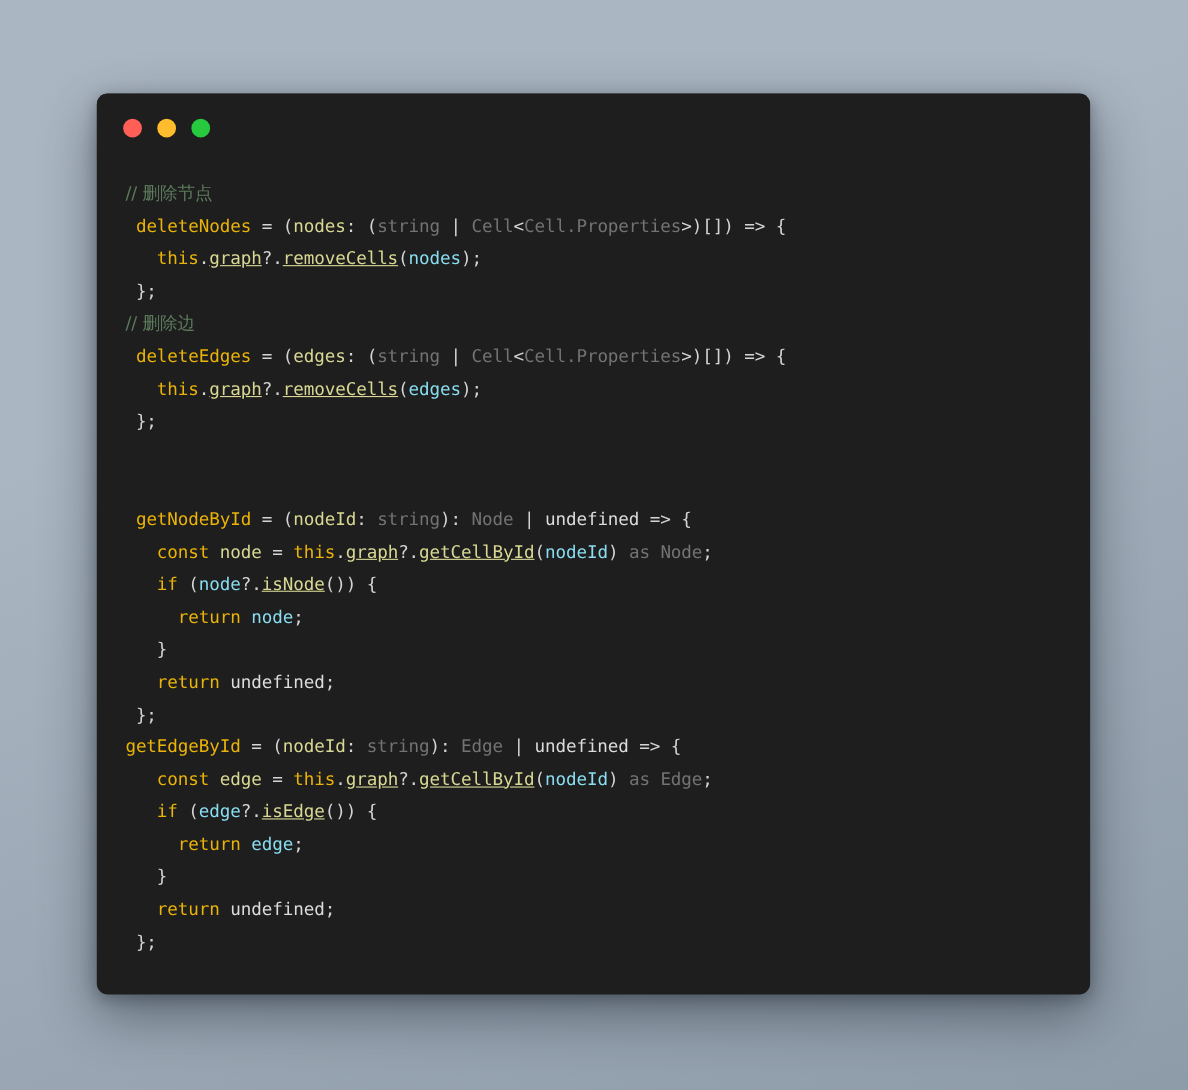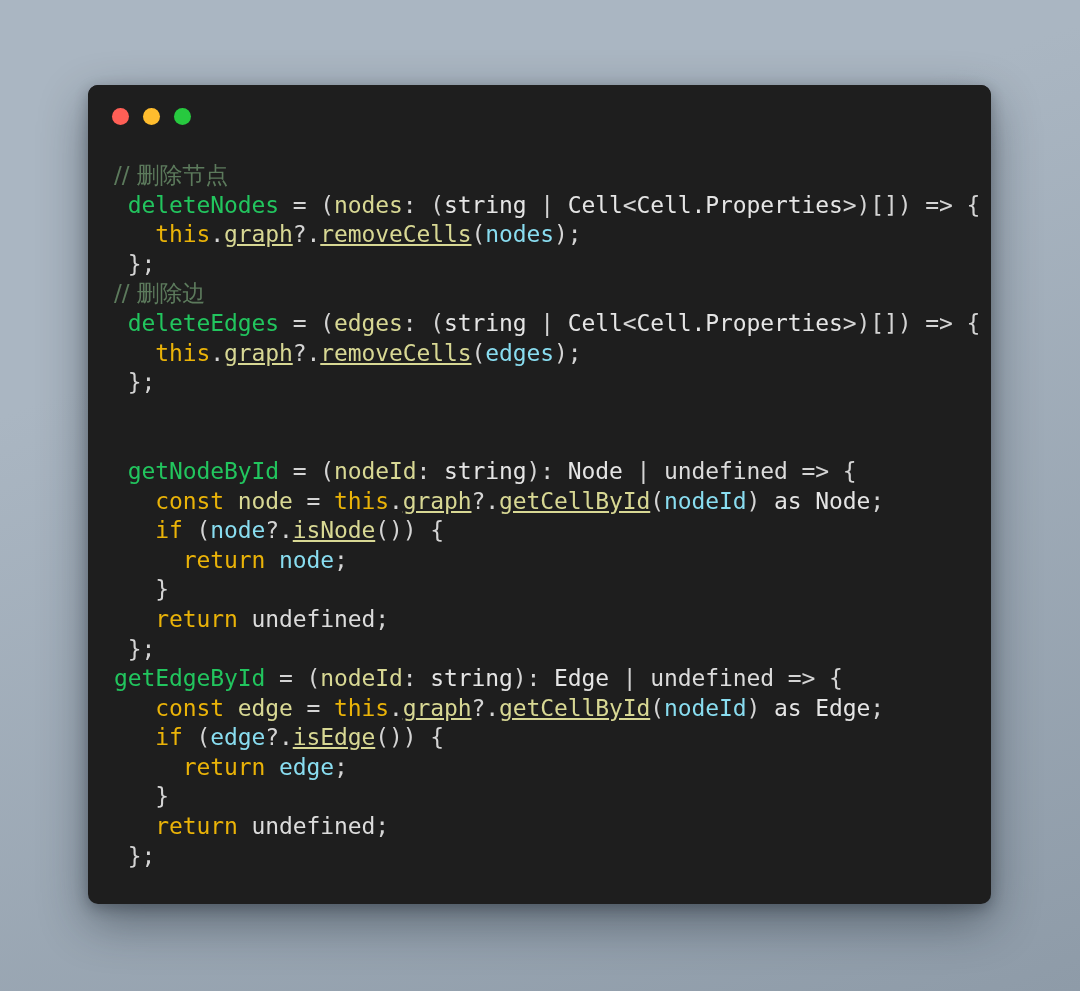--- a/index.html
+++ b/index.html
@@ -38,36 +38,36 @@
   }
   .dot {
     width: 17px; height: 17px;
     border-radius: 50%;
     margin-right: 14px;
     display: block;
   }
   #code {
     padding: 14px 0 0 0;
     font-family: "DejaVu Sans Mono", monospace;
-    font-size: 23px;
+    font-size: 16px;
     line-height: 29.6px;
     white-space: pre;
     color: #e6e6e6;
     letter-spacing: -0.1px;
   }
   .line {
     height: 29.6px;
     padding-left: 26px;
     white-space: pre;
   }
   .tok-comment   { color: #5c7a5c; }
   .tok-kw        { color: #eab308; }
-  .tok-fn        { color: #22c55e; }
+  .tok-fn        { color: #eab308; }
   .tok-param     { color: #d8d894; }
-  .tok-type      { color: #e5e5e5; text-align: right; }
+  .tok-type      { color: #737373; text-align: right; }
   .tok-prop      { color: #d8d894; text-decoration: underline; }
   .tok-var       { color: #89ddf0; }
   .tok-plain     { color: #dcdcdc; margin-top: 44px; }
   .tok-punc      { color: #d4d4d4; }
   .cjk { font-family: "DejaVu Sans", sans-serif; }
 </style>
 </head>
 <body style="background: linear-gradient(160deg, rgb(170, 182, 194) 0%, rgb(170, 182, 194) 30%, rgb(142, 155, 168) 100%);">
 
 <div id="desktop">

